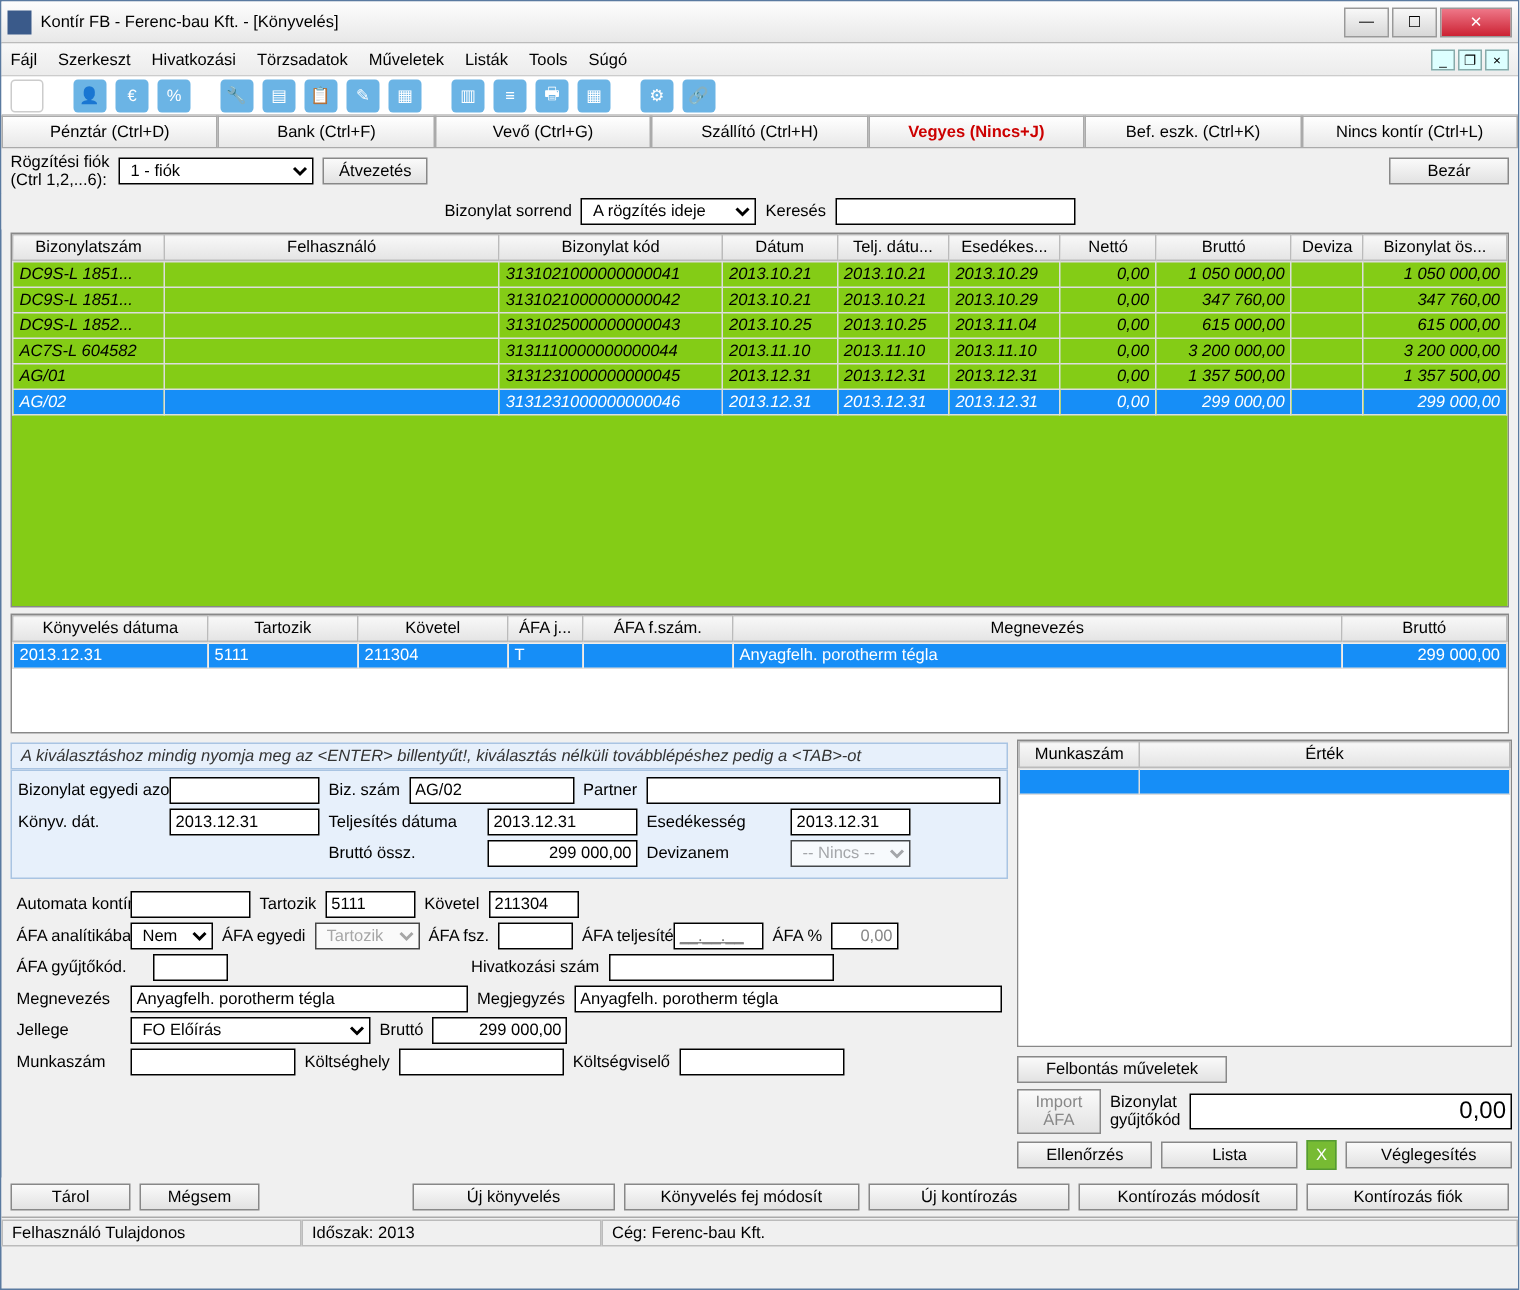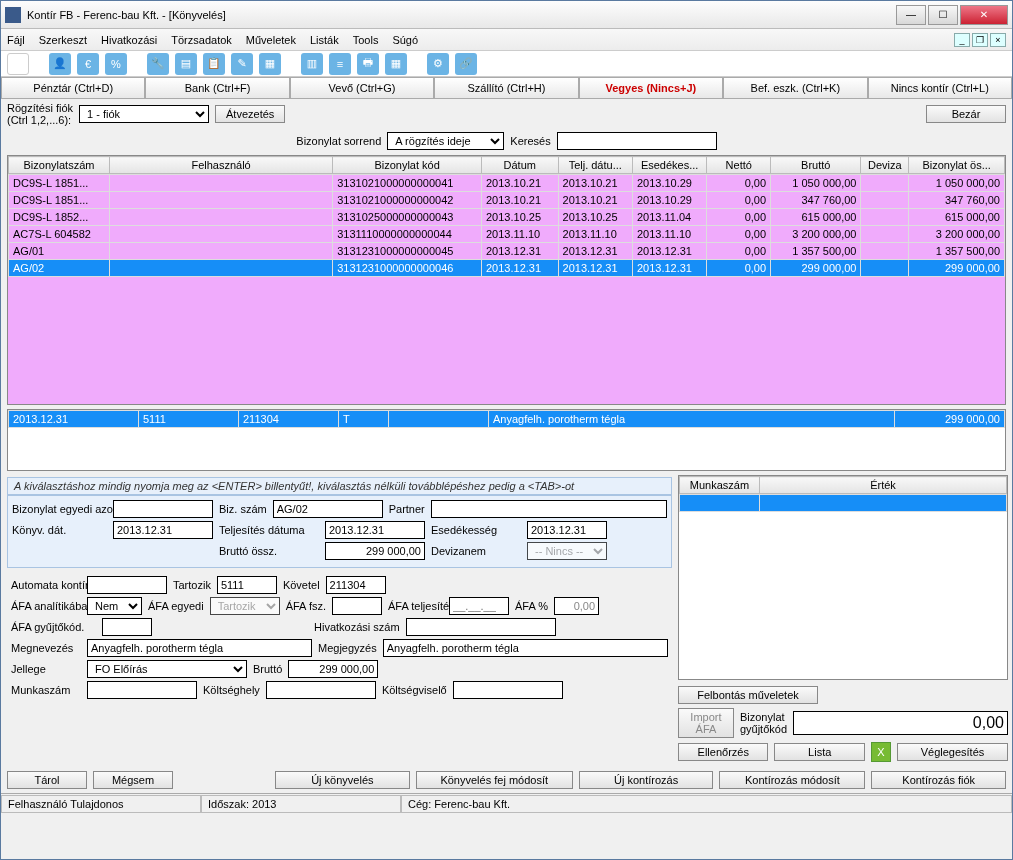--- a/index.html
+++ b/index.html
@@ -23,21 +23,21 @@
 .row { display: flex; align-items: center; padding: 3px 6px; gap: 6px; background:#f0f0f0; }
 .btn { background: linear-gradient(#fafafa,#e2e2e2); border: 1px solid #888; padding: 2px 10px; cursor: pointer; }
 select, input[type=text] { border: 1px solid #000000; background: #fff; padding: 1px 3px; font-size: 11px; height: 18px; }
 .grid-wrap { margin: 2px 6px; border: 1px solid #888; background:#fff; }
 .grid { width: 100%; border-collapse: collapse; table-layout: fixed; }
 .grid th { background: linear-gradient(#f8f8f8,#e4e4e4); border: 1px solid #bbb; padding: 2px 4px; text-align: center; font-weight: normal; overflow:hidden; white-space:nowrap; text-overflow:ellipsis;margin-top:20px; }
 .grid td { border: 1px solid #ddd; padding: 2px 4px; overflow:hidden; white-space:nowrap; text-overflow:ellipsis; }
 .grid tr.sel td { background: #168ef7; color: #fff; }
 .grid td.num { text-align: right; }
 .grid-area1 { height: 230px; display:flex; }
-.grid-area1 .grid-body { flex:1; overflow-y:scroll; background:#f0abfc; }
+.grid-area1 .grid-body { flex:1; overflow-y:scroll; background:#84cc16;font-style:italic; }
 .hint { background: #e7f0fb; padding: 2px 6px; font-style: italic; color:#333; border:1px solid #a9c4e2; margin: 2px 2px 0 2px; }
 .form-area { display:flex; }
 .form-left { flex:1; }
 .form-right { width: 330px; margin-left:4px; }
 .panel-blue { background:#e7f0fb; border:1px solid #a9c4e2; padding:4px; margin:0 2px 4px 2px; }
 .panel-gray { background:#f0f0f0; padding:4px; margin:0 2px; }
 .frow { display:flex; align-items:center; gap:6px; margin-bottom:3px; }
 .frow label { white-space:nowrap; }
 .bottombar { display:flex; gap:6px; padding:4px 6px; background:#f0f0f0; }
 .statusbar { height: 20px; background:#f0f0f0; border-top:1px solid #aaa; display:flex; align-items:center; }
@@ -241,20 +241,42 @@
                 <td></td>
                 <td class="num">299 000,00</td>
               </tr>
             </tbody>
           </table>
     </div>
       </div>
   </div>
 
   <div class="grid-wrap">
+    <table class="grid">
+      <colgroup>
+          <col style="width:130px">
+          <col style="width:100px">
+          <col style="width:100px">
+          <col style="width:50px">
+          <col style="width:100px">
+          <col>
+          <col style="width:110px">
+        </colgroup>
+      <thead>
+          <tr id="g2h">
+            <th>Könyvelés dátuma</th>
+            <th>Tartozik</th>
+            <th>Követel</th>
+            <th>ÁFA j...</th>
+            <th>ÁFA f.szám.</th>
+            <th>Megnevezés</th>
+            <th>Bruttó</th>
+          </tr>
+        </thead>
+    </table>
     <div style="height:60px;overflow-y:scroll;background:#fff">
       <table class="grid">
           <colgroup>
             <col style="width:130px">
             <col style="width:100px">
             <col style="width:100px">
             <col style="width:50px">
             <col style="width:100px">
             <col>
             <col style="width:110px">
@@ -313,21 +335,21 @@
           <input type="text" style="width: 60px;" value="211304">
         </div>
         <div class="frow">
           <label style="width:70px">ÁFA analítikába</label>
           <select style="width:55px"><option>Nem</option></select>
           <label>ÁFA egyedi</label>
           <select disabled="" style="width:70px;color:#888"><option>Tartozik</option></select>
           <label>ÁFA fsz.</label>
           <input type="text" style="width: 50px;">
           <label style="width:55px;text-align:center">ÁFA teljesítés</label>
-          <input type="text" style="width: 60px; color: rgb(136, 136, 136);" placeholder="__.__.__">
+          <input type="text" style="width: 60px; color: rgb(136, 136, 136); text-decoration: underline;" placeholder="__.__.__">
           <label>ÁFA %</label>
           <input type="text" style="width: 45px; text-align: right; color: rgb(136, 136, 136);" disabled="" value="0,00">
         </div>
         <div class="frow">
           <label style="width:85px">ÁFA gyűjtőkód.</label>
           <input type="text" style="width: 50px;">
           <div style="width:150px"></div>
           <label>Hivatkozási szám</label>
           <input type="text" style="width: 150px;">
         </div>

